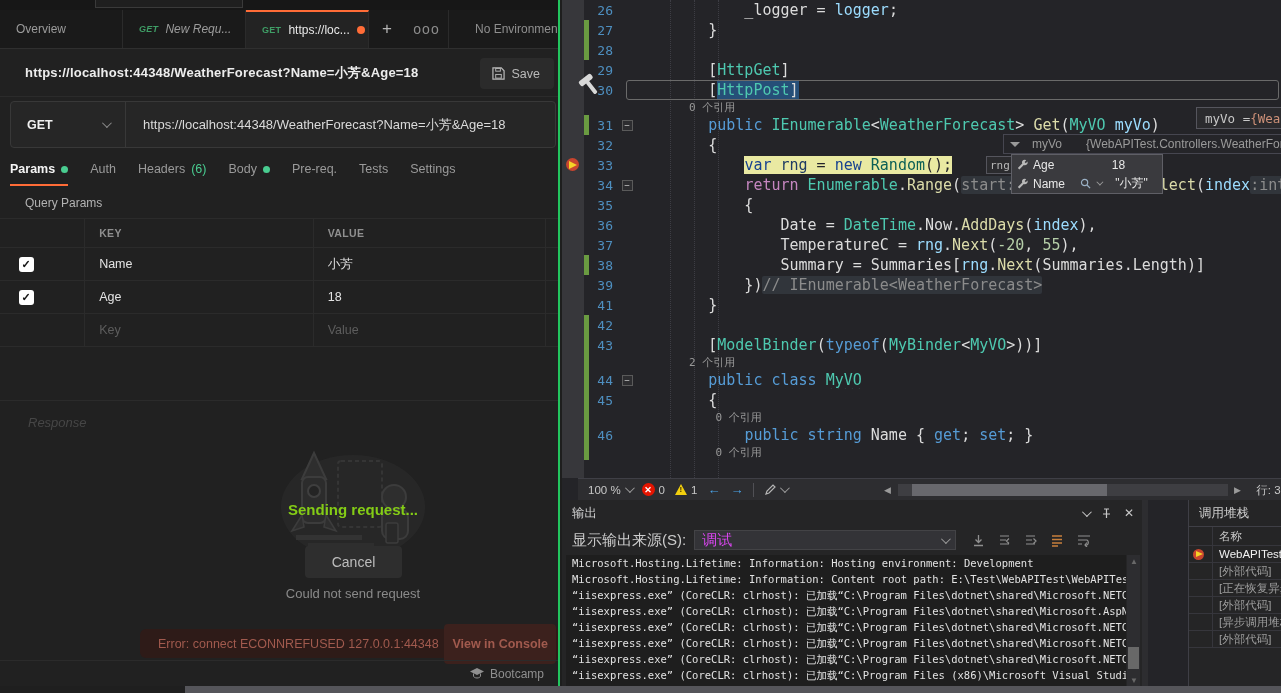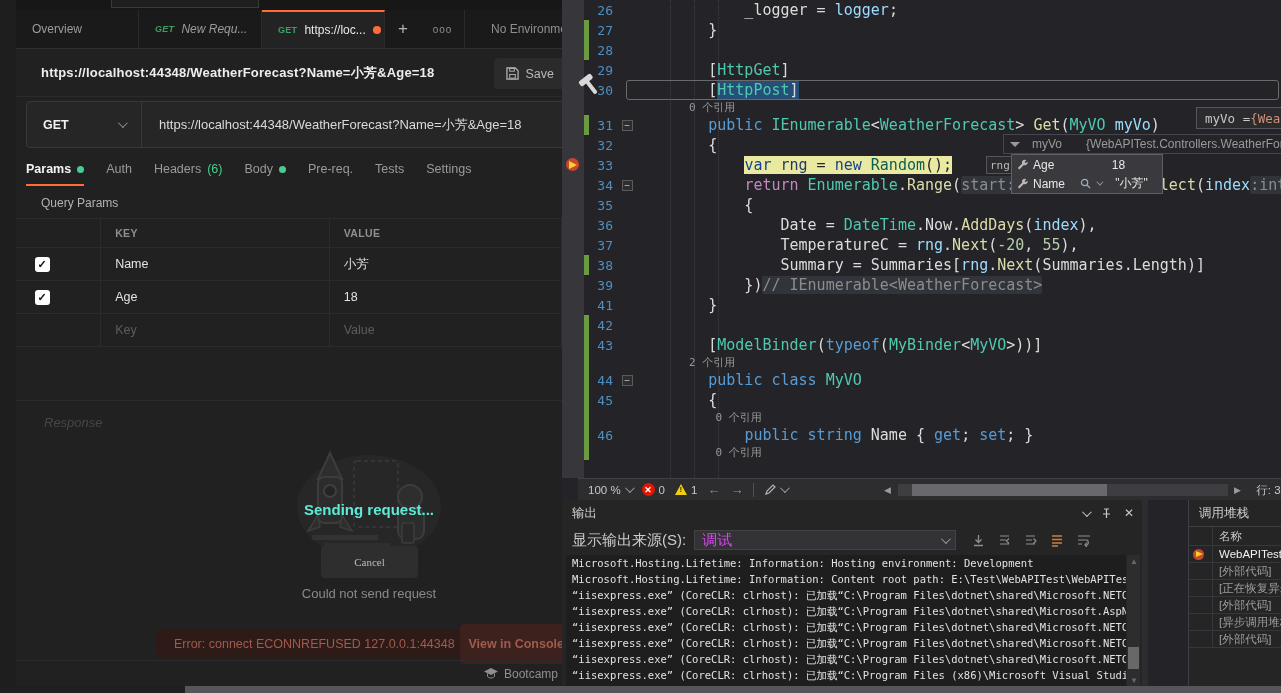--- a/index.html
+++ b/index.html
@@ -2,36 +2,36 @@
 <html><head>
 <meta charset="utf-8">
 <style>
   * { margin:0; padding:0; box-sizing:border-box; }
   html,body { background:#111; }
   .screen { position:relative; width:1281px; height:693px; overflow:hidden;
             font-family:"Liberation Sans", sans-serif; background:#1e1e1e; }
 
   
   .pm { position:absolute; left:0; top:0; width:560px; height:686px; background:#212121;
-        border-right:4px solid #22c55e; overflow:hidden;margin-left:16px; }
+        border-right:2px solid #22c55e; overflow:hidden; }
   .pm-topstrip { position:absolute; left:0; top:0; width:100%; height:10px; background:#171717; }
   .pm-topstrip .ghost { position:absolute; left:95px; top:-4px; width:148px; height:12px;
         border:1px solid #3a3a3a; background:#1f1f1f; }
   .pm-tabbar { position:absolute; left:0; top:10px; width:100%; height:39px; background:#1a1a1a;
         border-bottom:1px solid #2f2f2f; display:flex; align-items:stretch; }
   .pm-tab { display:flex; align-items:center; gap:7px; padding:0 16px; width:123px;
         border-right:1px solid #2b2b2b; color:#9b9b9b; font-size:12px; overflow:hidden; white-space:nowrap; }
   .pm-tab .get { color:#3f9e66; font-size:9px; font-weight:bold; letter-spacing:.3px; }
   .pm-tab.active { background:#232323; color:#e8e8e8; border-top:2px solid #ff6c37; }
   .pm-tab .italic { font-style:italic; }
   .dirty-dot { width:8px; height:8px; border-radius:50%; background:#ff6c37; flex:0 0 auto; }
   .pm-tabplus { width:36px; display:flex; align-items:center; justify-content:center;
         color:#b5b5b5; font-size:17px; }
   .pm-tabmore { width:44px; display:flex; align-items:center; justify-content:center;
-        color:#8d8d8d; font-size:10px; letter-spacing:1px; border-right:1px solid #2b2b2b; }
+        color:#8d8d8d; font-size:14px; letter-spacing:1px; border-right:1px solid #2b2b2b; }
   .pm-env { flex:1; display:flex; align-items:center; padding-left:26px; color:#8f8f8f;
         font-size:12px; white-space:nowrap; overflow:hidden; }
 
   .pm-titlerow { position:absolute; left:0; top:49px; width:100%; height:48px;
         border-bottom:1px solid #2b2b2b; display:flex; align-items:center; }
   .pm-title-url { padding-left:25px; color:#ededed; font-size:13px; font-weight:bold;
         letter-spacing:.2px; white-space:nowrap; }
   .pm-save { position:absolute; right:4px; top:9px; height:31px; padding:0 14px 0 12px;
         background:#2b2b2b; border-radius:4px; display:flex; align-items:center; gap:7px;
         color:#b9b9b9; font-size:12.5px; }
@@ -63,23 +63,23 @@
   .pm-td.k { width:210px; } .pm-td.v { width:214px; } .pm-td.d { flex:1; }
   .pm-tr.head .pm-td { color:#8f8f8f; font-size:10.5px; font-weight:bold; letter-spacing:.4px; }
   .pm-tr .ph { color:#5d5d5d; }
   .checkbox { width:15px; height:15px; background:#fff; border-radius:3px; display:flex;
         align-items:center; justify-content:center; color:#141414; font-size:11px; font-weight:bold; }
 
   .pm-response { position:absolute; left:0; top:400px; width:560px; height:260px; border-top:1px solid #2b2b2b; }
   .pm-resp-label { position:absolute; left:28px; top:14px; color:#464646; font-size:13px;font-style:italic; }
   .pm-illo { position:absolute; left:268px; top:38px; }
   .pm-sending { position:absolute; left:0; top:100px; width:706px; text-align:center;
-        color:#5eead4; font-size:15px; font-weight:bold; }
+        color:#84cc16; font-size:15px; font-weight:bold; }
   .pm-cancel { position:absolute; left:305px; top:145px; width:97px; height:32px; background:#2e2e2e;
-        border-radius:4px; color:#bdbdbd; font-size:11px; display:flex; align-items:center; justify-content:center;font-family:Liberation Serif, serif; }
+        border-radius:4px; color:#bdbdbd; font-size:14px; display:flex; align-items:center; justify-content:center; }
   .pm-couldnot { position:absolute; left:0; top:185px; width:706px; text-align:center; color:#8a8a8a; font-size:13px; }
   .pm-toast { position:absolute; left:140px; top:228px; width:430px; height:29px; background:#2e1b18;
         border-radius:6px; display:flex; align-items:center; justify-content:space-between; padding:0 14px 0 18px; }
   .pm-toast .err { color:#a15a4e; font-size:12.5px; }
   .pm-toast .vic { color:#a15a4e; font-size:12.5px; font-weight:bold; background:#3c211d;
         padding:13px 8px; border-radius:4px; }
 
   .pm-status { position:absolute; left:0; top:660px; width:100%; height:26px; border-top:1px solid #2b2b2b;
         display:flex; align-items:center; justify-content:flex-end; padding-right:14px; gap:6px;
         color:#8f8f8f; font-size:12px; }

